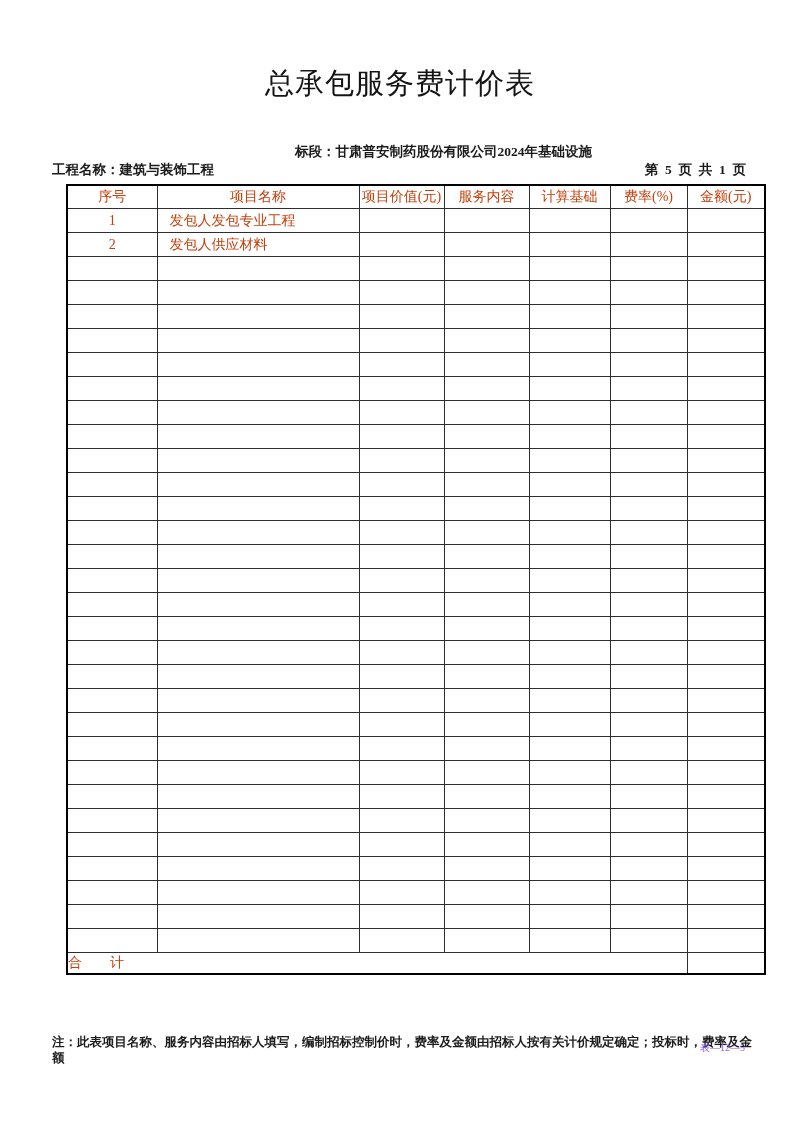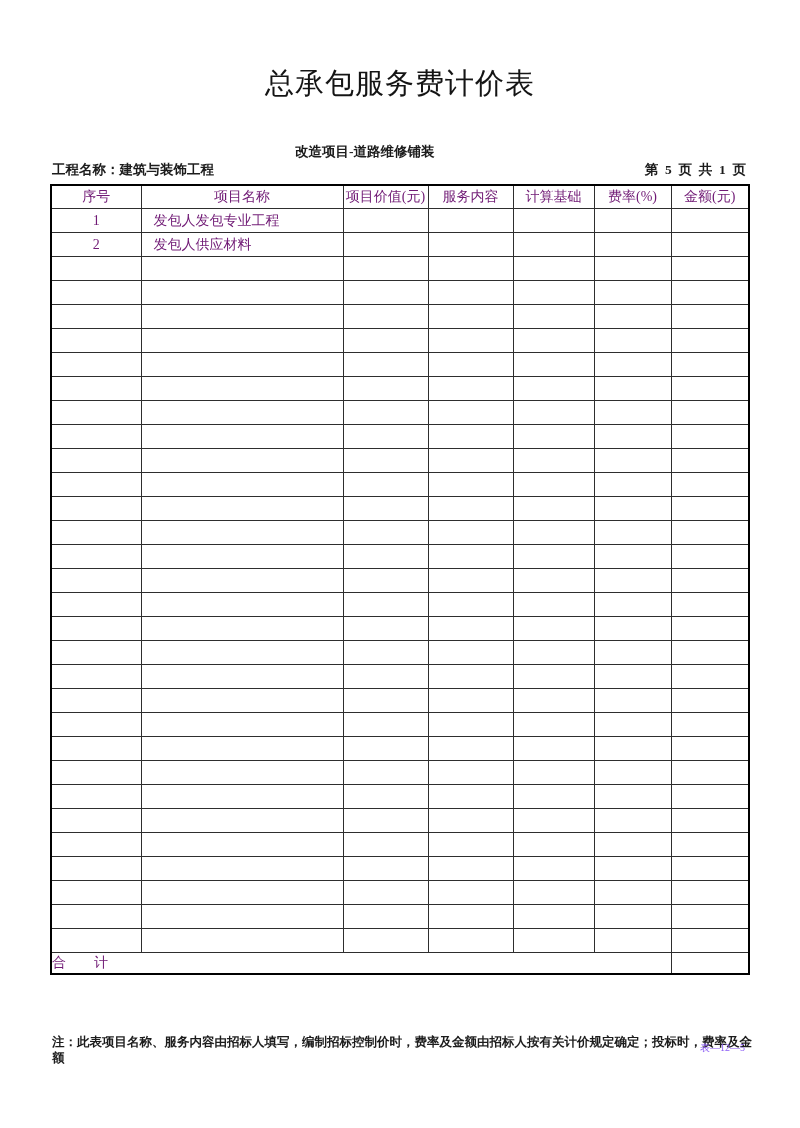--- a/index.html
+++ b/index.html
@@ -50,27 +50,27 @@
     line-height: 15.5px;
   }
   .page-info {
     position: absolute;
     right: 2px;
     bottom: 1px;
     white-space: pre;
   }
   table.fee-table {
     position: absolute;
-    left: 50px;
+    left: 66px;
     top: 184px;
     width: 698px;
     border-collapse: collapse;
     table-layout: fixed;
     font-size: 14px;
-    color: #701a75;
+    color: #c2410c;
   }
   table.fee-table th,
   table.fee-table td {
     border: 1px solid #2e2e2e;
     padding: 0;
     text-align: center;
     font-weight: normal;
     overflow: hidden;
     white-space: nowrap;
   }
@@ -117,21 +117,21 @@
   }
 </style>
 </head>
 <body>
 
 <div class="page-title">总承包服务费计价表</div>
 
 <div class="meta-area">
   <div class="project-name">工程名称：建筑与装饰工程</div>
   <div class="section-block">
-    <div>改造项目-道路维修铺装</div>
+    <div>标段：甘肃普安制药股份有限公司2024年基础设施</div>
   </div>
   <div class="page-info">第  5  页  共  1  页</div>
 </div>
 
 <table class="fee-table">
   <colgroup>
     <col style="width:90px">
     <col style="width:202px">
     <col style="width:85px">
     <col style="width:85px">

